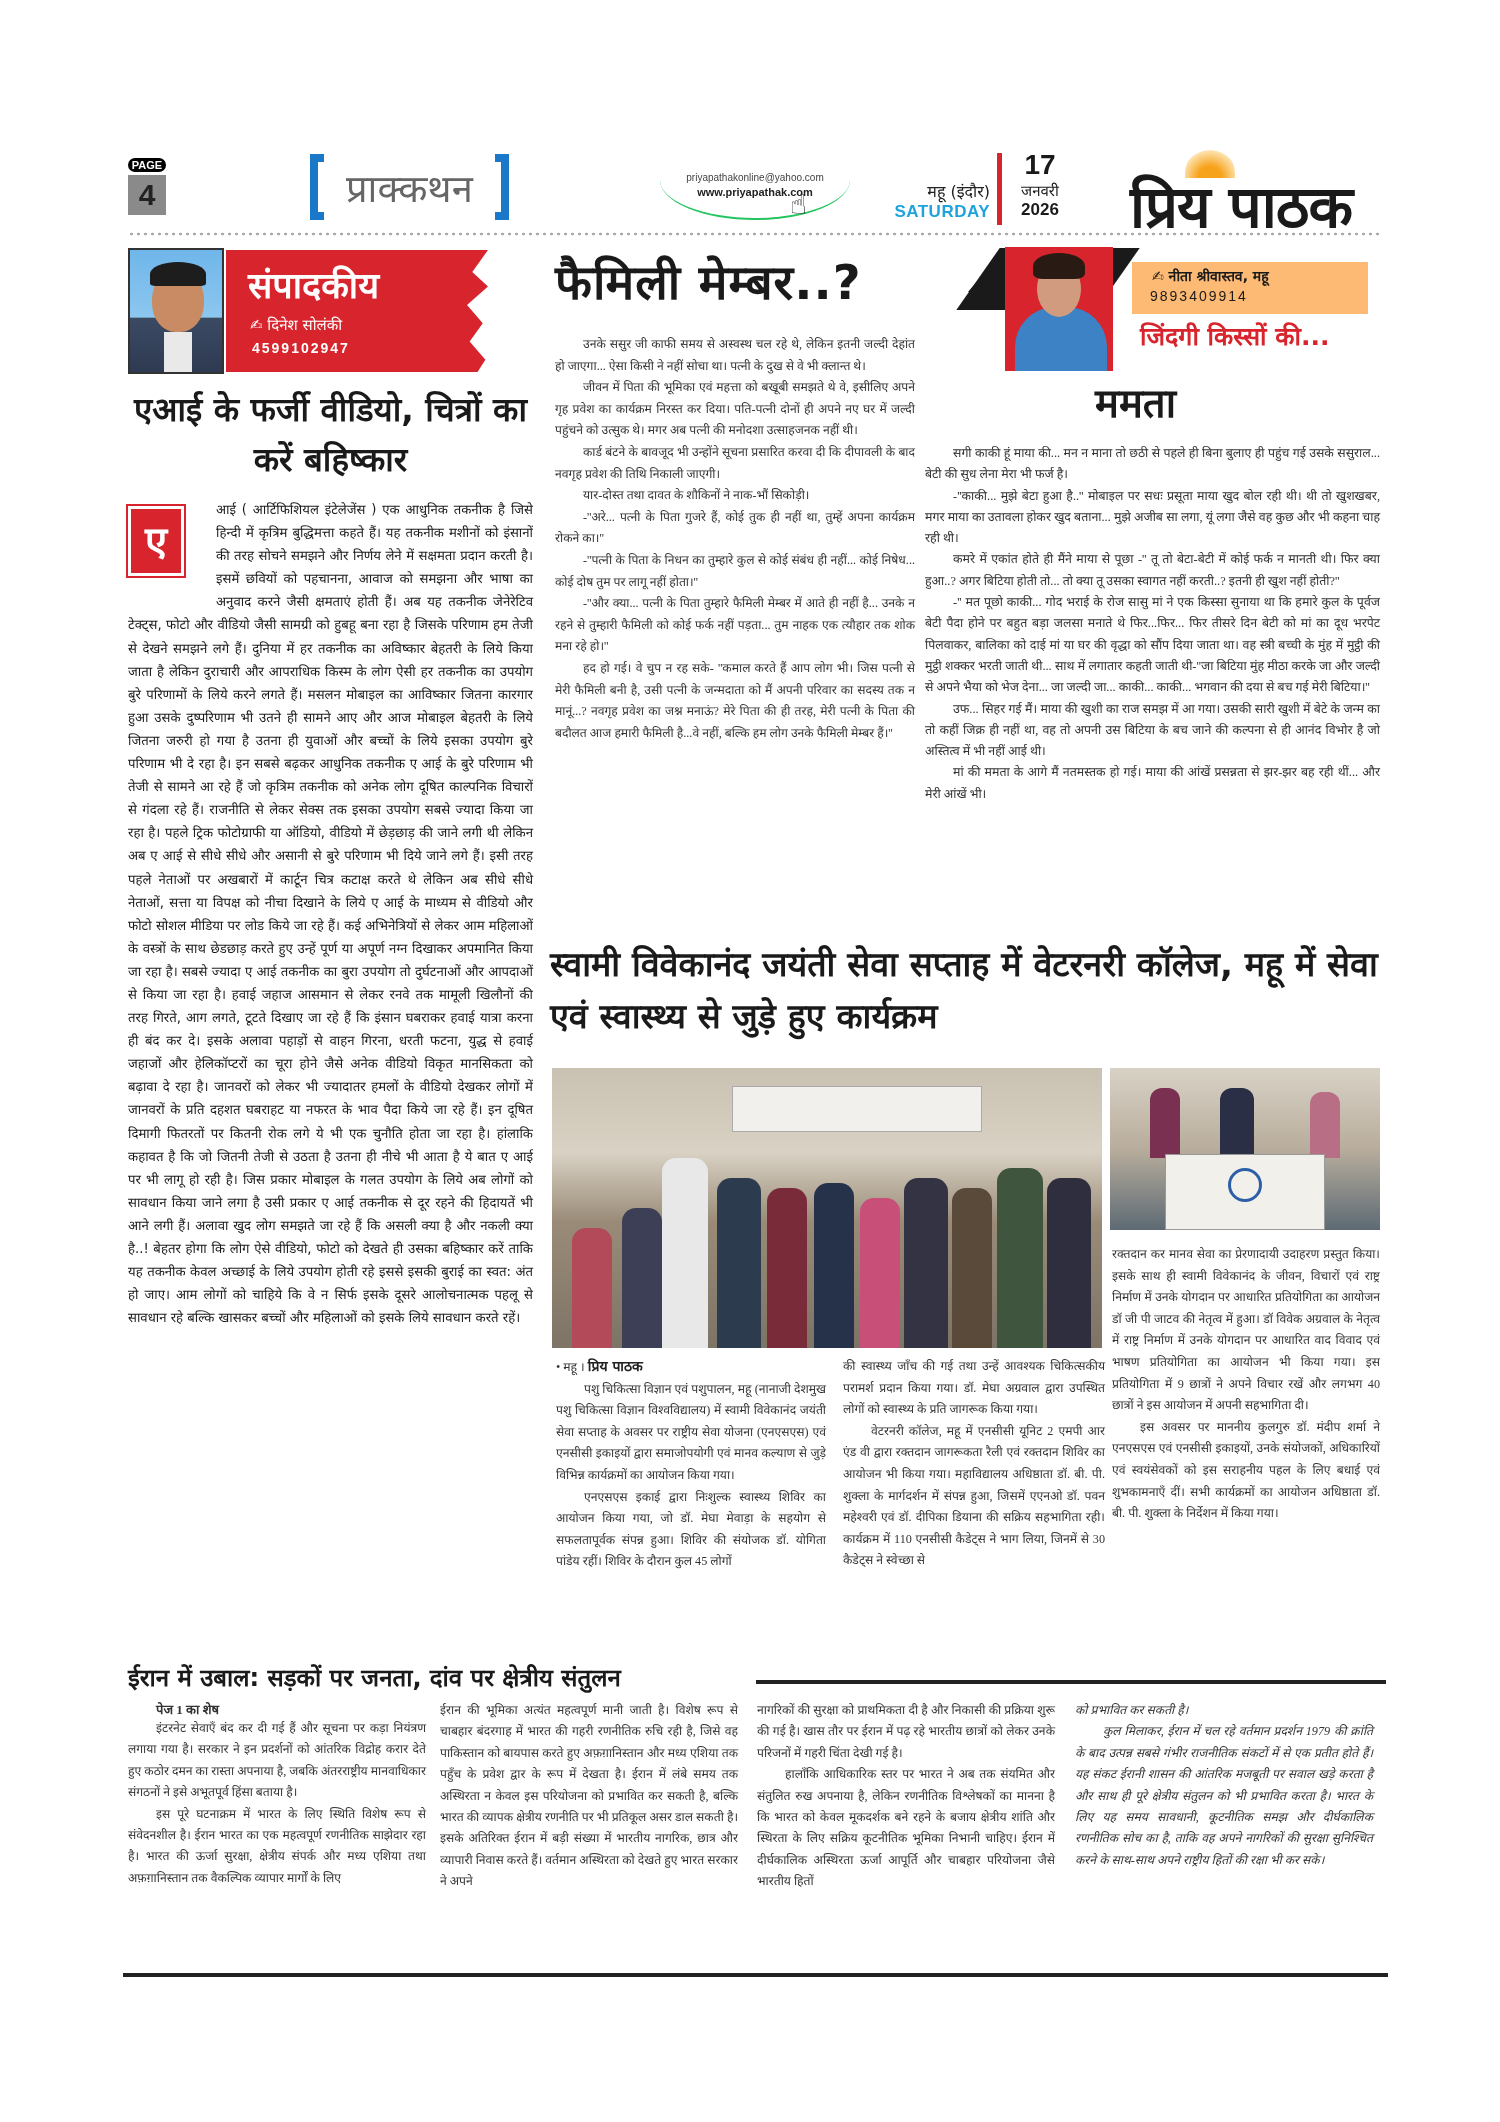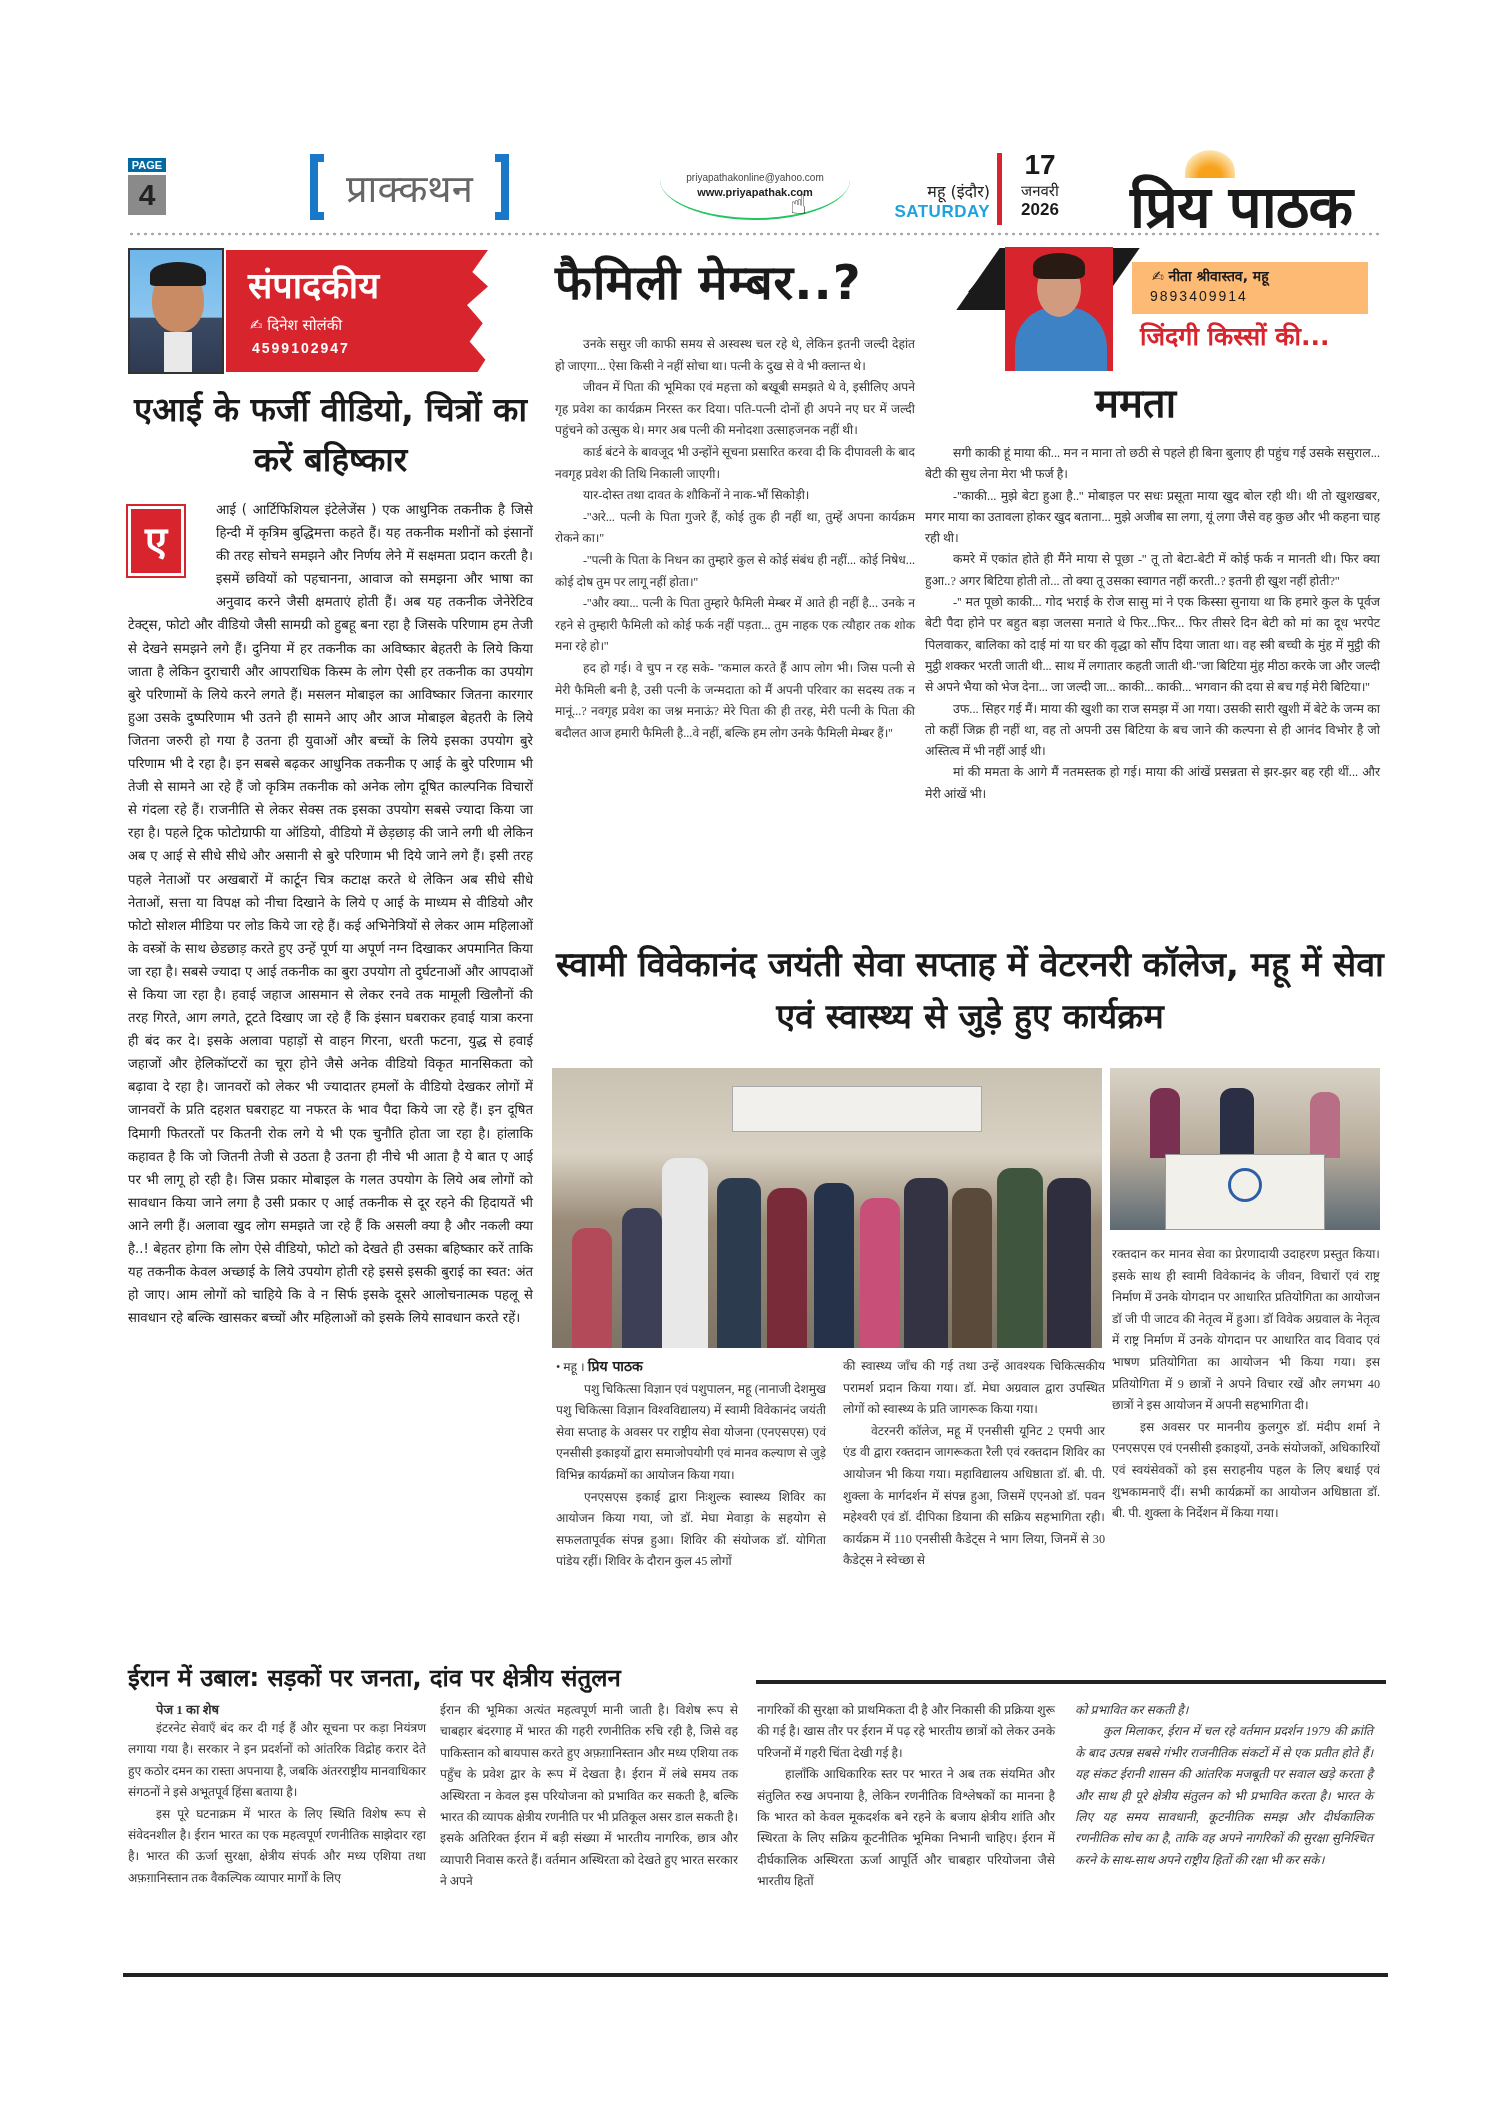--- a/index.html
+++ b/index.html
@@ -1,21 +1,21 @@
 <!DOCTYPE html>
 <html><head>
 <meta charset="utf-8">
 <style>
   * { box-sizing: border-box; margin: 0; padding: 0; }
   body { width: 1500px; height: 2122px; background: #ffffff; font-family: "DejaVu Sans", sans-serif; color: #1a1a1a; position: relative; overflow: hidden; }
   .abs { position: absolute; }
 
   
   .page-tag { left: 128px; top: 158px; width: 38px; }
-  .page-tag .lbl { background: #0369a1; color: #fff; font: bold 11px "Liberation Sans", sans-serif; text-align: center; padding: 1px 0; }
+  .page-tag .lbl { background: #000000; color: #fff; font: bold 11px "Liberation Sans", sans-serif; text-align: center; padding: 1px 0; border-radius: 7px; }
   .page-tag .num { margin-top: 3px; background: #8a8a8a; color: #222; font: bold 30px "Liberation Sans", sans-serif; text-align: center; height: 40px; line-height: 40px; }
   .section-title { left: 310px; top: 152px; height: 70px; display: flex; align-items: center; gap: 22px; }
   .bracket { width: 14px; height: 66px; border: 8px solid #1a78c9; }
   .bracket.l { border-right: none; }
   .bracket.r { border-left: none; }
   .section-title .txt { font: 38px "DejaVu Sans", sans-serif; color: #666; }
   .contact { left: 660px; top: 160px; width: 190px; height: 60px; border-radius: 0 0 95px 95px / 0 0 40px 40px; border-bottom: 2px solid #22c55e; text-align: center; }
   .contact .email { font: 10px "Liberation Sans", sans-serif; color: #444; margin-top: 12px; }
   .contact .web { font: bold 11px "Liberation Sans", sans-serif; color: #222; margin-top: 3px; }
   .hand-icon { left: 790px; top: 188px; font-size: 28px; color: #333; }
@@ -59,21 +59,21 @@
   .zk-photo .hair { position: absolute; left: 28px; top: 6px; width: 52px; height: 26px; border-radius: 50% 50% 20% 20%; background: #2a1a14; }
   .zk-gray { left: 1132px; top: 262px; width: 236px; height: 52px; background: #fdba74; }
   .zk-gray .a { position: absolute; left: 20px; top: 4px; font: bold 14px "DejaVu Sans", sans-serif; }
   .zk-gray .p { position: absolute; left: 18px; top: 26px; font: 14px "Liberation Sans", sans-serif; letter-spacing: 2px; }
   .zk-title { left: 1140px; top: 318px; font: bold 25px "DejaVu Sans", sans-serif; color: #d8242c; }
   .zk-headline { left: 1095px; top: 374px; font: bold 40px "DejaVu Sans", sans-serif; }
   .zk-body { left: 925px; top: 443px; width: 455px; font: 12.4px "Liberation Serif", serif; line-height: 21.3px; text-align: justify; color: #333; }
   .zk-body p { text-indent: 28px; }
 
   
-  .vet-headline { left: 550px; top: 938px; width: 840px; font: bold 34px "DejaVu Sans", sans-serif; line-height: 52px; text-align: center; }
+  .vet-headline { left: 550px; top: 938px; width: 840px; font: bold 34px "DejaVu Sans", sans-serif; line-height: 52px; }
   .photo1 { left: 552px; top: 1068px; width: 550px; height: 280px; background: linear-gradient(180deg,#c9c1b1 0%, #d9d2c4 30%, #9a8b78 55%, #7d7466 100%); overflow: hidden; }
   .photo1 .banner { position: absolute; left: 180px; top: 18px; width: 250px; height: 46px; background: #f2f0ec; border: 1px solid #aaa; }
   .photo1 .person { position: absolute; bottom: 0; border-radius: 14px 14px 0 0; }
   .photo2 { left: 1110px; top: 1068px; width: 270px; height: 162px; background: linear-gradient(180deg,#d8d2c6 0%,#b8ad9c 50%,#5d6a74 100%); overflow: hidden; }
   .photo2 .podium { position: absolute; left: 55px; top: 86px; width: 160px; height: 76px; background: #f2f0ea; border: 1px solid #999; }
   .photo2 .seal { position: absolute; left: 118px; top: 100px; width: 34px; height: 34px; border-radius: 50%; border: 3px solid #2c5fa8; }
   .vet-col { font: 12.2px "Liberation Serif", serif; line-height: 21.6px; text-align: justify; color: #333; }
   .vet-col p { text-indent: 28px; }
   .vet-col1 { left: 556px; top: 1356px; width: 270px; }
   .vet-col2 { left: 843px; top: 1356px; width: 262px; }

